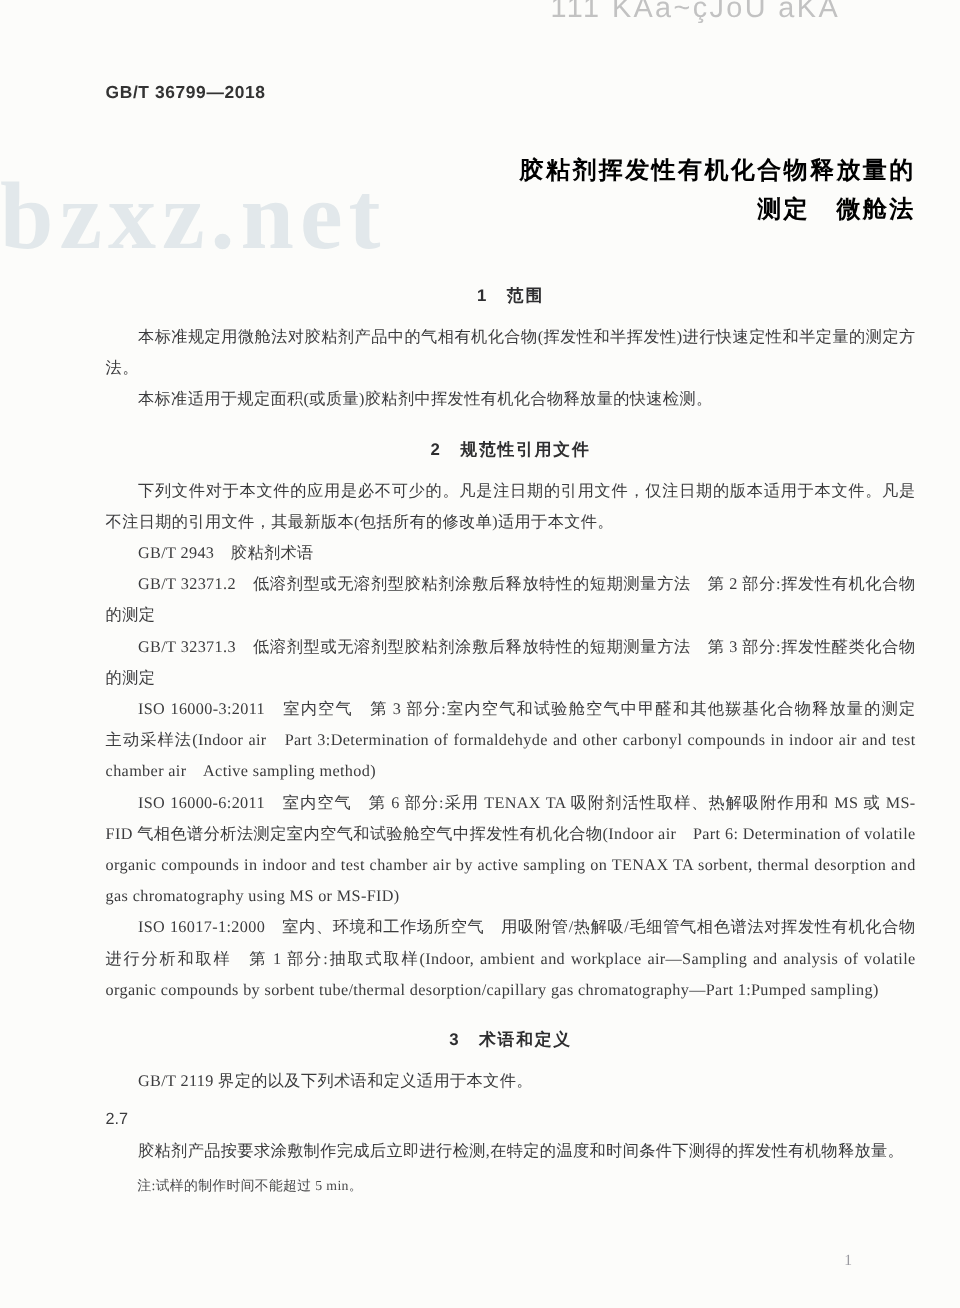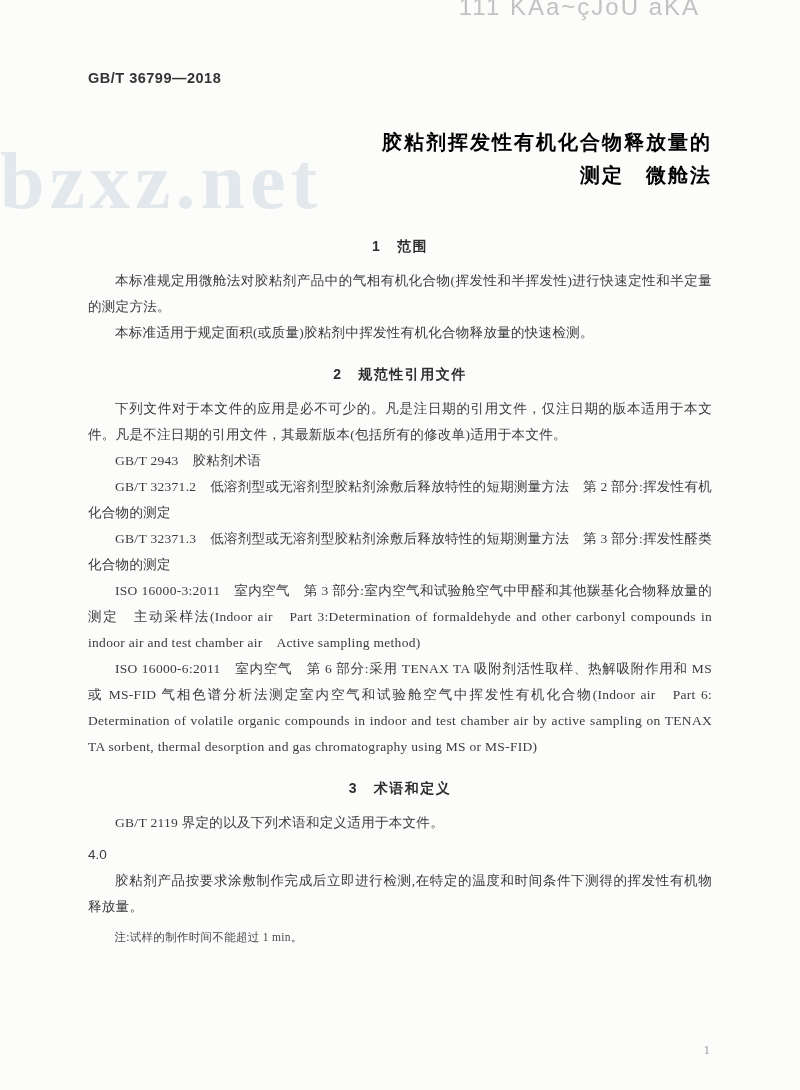--- a/index.html
+++ b/index.html
@@ -1,21 +1,21 @@
 <!DOCTYPE html>
 <html><head>
 <meta charset="utf-8">
 <style>
   * { margin:0; padding:0; box-sizing:border-box; }
   html,body { width:800px; background:#ffffff; }
   body { font-family:"Liberation Serif","DejaVu Serif",serif; }
   .page {
     position:relative; width:800px; height:1090px;
     background:#fcfcfa; color:#3b3b3d; overflow:hidden;
-    padding:56px 88px 0 88px;
+    padding:56px 37px 0 88px;
   }
   .scan-wm {
     position:absolute; top:-7px; right:100px;
     font-family:"Liberation Sans",sans-serif;
     font-size:24px; color:#c2c2c2; letter-spacing:2px; white-space:nowrap;
   }
   .doc-number {
     text-align:left;
     font-family:"Liberation Sans",sans-serif;
     font-weight:bold; font-size:14.5px; letter-spacing:.5px;
@@ -82,22 +82,23 @@
   <p class="body-text">本标准规定用微舱法对胶粘剂产品中的气相有机化合物(挥发性和半挥发性)进行快速定性和半定量的测定方法。</p>
   <p class="body-text">本标准适用于规定面积(或质量)胶粘剂中挥发性有机化合物释放量的快速检测。</p>
 
   <div class="sec-heading">2　规范性引用文件</div>
   <p class="body-text">下列文件对于本文件的应用是必不可少的。凡是注日期的引用文件，仅注日期的版本适用于本文件。凡是不注日期的引用文件，其最新版本(包括所有的修改单)适用于本文件。</p>
   <p class="body-text">GB/T 2943　胶粘剂术语</p>
   <p class="body-text">GB/T 32371.2　低溶剂型或无溶剂型胶粘剂涂敷后释放特性的短期测量方法　第 2 部分:挥发性有机化合物的测定</p>
   <p class="body-text">GB/T 32371.3　低溶剂型或无溶剂型胶粘剂涂敷后释放特性的短期测量方法　第 3 部分:挥发性醛类化合物的测定</p>
   <p class="body-text">ISO 16000-3:2011　室内空气　第 3 部分:室内空气和试验舱空气中甲醛和其他羰基化合物释放量的测定　主动采样法(Indoor air　Part 3:Determination of formaldehyde and other carbonyl compounds in indoor air and test chamber air　Active sampling method)</p>
   <p class="body-text">ISO 16000-6:2011　室内空气　第 6 部分:采用 TENAX TA 吸附剂活性取样、热解吸附作用和 MS 或 MS-FID 气相色谱分析法测定室内空气和试验舱空气中挥发性有机化合物(Indoor air　Part 6: Determination of volatile organic compounds in indoor and test chamber air by active sampling on TENAX TA sorbent, thermal desorption and gas chromatography using MS or MS-FID)</p>
+  <p class="body-text">ISO 16017-1:2000　室内、环境和工作场所空气　用吸附管/热解吸/毛细管气相色谱法对挥发性有机化合物进行分析和取样　第 1 部分:抽取式取样(Indoor, ambient and workplace air—Sampling and analysis of volatile organic compounds by sorbent tube/thermal desorption/capillary gas chromatography—Part 1:Pumped sampling)</p>
 
   <div class="sec-heading">3　术语和定义</div>
   <p class="body-text">GB/T 2119 界定的以及下列术语和定义适用于本文件。</p>
-  <div class="sub-number">4.0</div>
+  <div class="sub-number">2.7</div>
   <p class="body-text">胶粘剂产品按要求涂敷制作完成后立即进行检测,在特定的温度和时间条件下测得的挥发性有机物释放量。</p>
-  <p class="note-text">注:试样的制作时间不能超过 1 min。</p>
+  <p class="note-text">注:试样的制作时间不能超过 5 min。</p>
 
   <div class="page-number">1</div>
 
 </div>
 
 </body></html>

